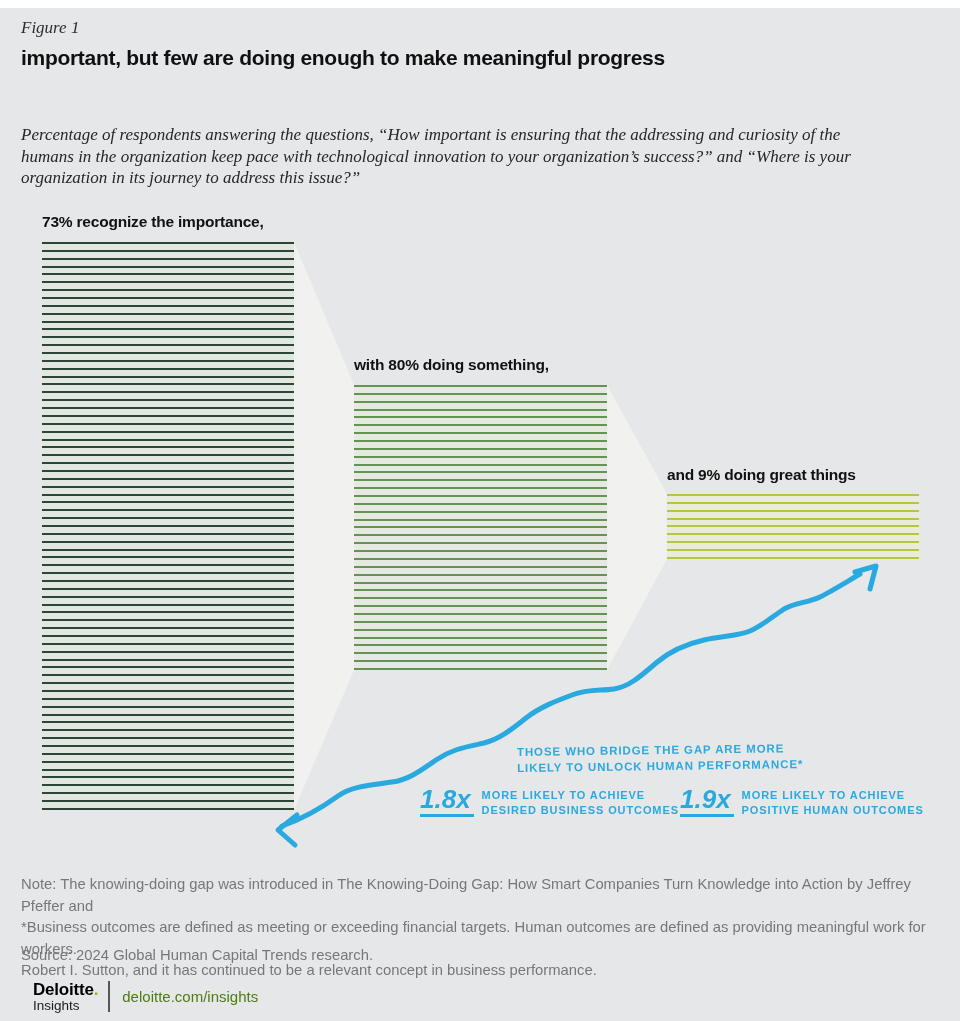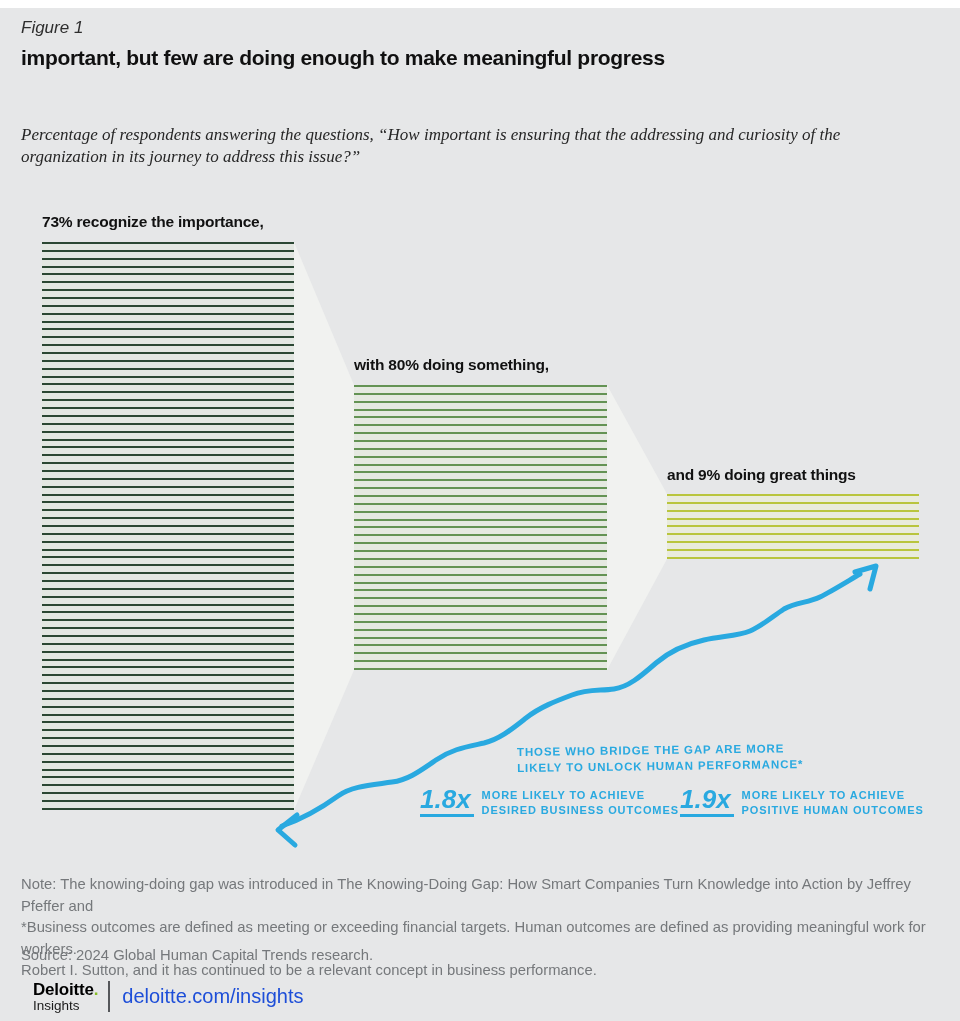--- a/index.html
+++ b/index.html
@@ -1,20 +1,20 @@
 <!DOCTYPE html>
 <html><head>
 <meta charset="utf-8">
 <style>
   html,body{margin:0;padding:0;background:#ffffff;}
   .page{position:relative;width:960px;height:1021px;background:#e6e7e8;overflow:hidden;
         font-family:"Liberation Sans",sans-serif;}
   .topstrip{position:absolute;left:0;top:0;width:960px;height:8px;background:#ffffff;}
 
-  .figure-label{position:absolute;left:21px;top:18px;font-family:Liberation Sans, sans-serif;
+  .figure-label{position:absolute;left:21px;top:18px;font-family:Liberation Serif, serif;
         font-style:italic;font-size:17px;color:#2e2e2e;}
   .title{position:absolute;left:21px;top:44px;width:910px;font-weight:700;font-size:21px;
         line-height:28px;color:#101010;letter-spacing:-0.3px;}
   .subtitle{position:absolute;left:21px;top:124px;width:900px;font-family:"Liberation Serif",serif;
         font-style:italic;font-size:17px;line-height:21.5px;color:#262626;}
 
   .block-label{position:absolute;font-weight:700;font-size:15.5px;color:#111;letter-spacing:-0.2px;z-index:3;}
   .lbl-1{left:42px;top:213px;}
   .lbl-2{left:354px;top:356px;}
   .lbl-3{left:667px;top:466px;}
@@ -40,36 +40,37 @@
 
   .notes{position:absolute;left:21px;top:874px;width:925px;font-size:14.8px;line-height:21.5px;color:#75787b;}
   .source{position:absolute;left:21px;top:947px;font-size:14.8px;color:#75787b;}
 
   .footer{position:absolute;left:21px;top:981px;display:flex;align-items:center;}
   .brand{line-height:1;margin-left:12px;}
   .brand-top{font-weight:700;font-size:17px;color:#000;letter-spacing:-0.2px;}
   .brand-dot{color:#86bc25;}
   .brand-sub{font-size:13.5px;color:#1a1a1a;margin-top:1px;}
   .footer-divider{width:2px;height:31px;background:#55575a;margin:0 12px 0 10px;}
-  .site{font-size:20px;color:#1d4ed8;}
+  .site{font-size:15px;color:#4d7c0f;}
 </style>
 </head>
 <body>
 
 <div class="page">
   <div class="topstrip"></div>
 
   <div class="figure-label">Figure 1</div>
 
   <div class="title">
     <div>important, but few are doing enough to make meaningful progress</div>
   </div>
 
   <div class="subtitle">
     <div>Percentage of respondents answering the questions, “How important is ensuring that the addressing and curiosity of the</div>
+    <div>humans in the organization keep pace with technological innovation to your organization’s success?” and “Where is your</div>
     <div>organization in its journey to address this issue?”</div>
   </div>
 
   <svg class="connector-svg" viewBox="0 0 960 1021">
     <polygon points="294,242 354,385 354,670 294,810" class="conn" fill="#f1f2f0"></polygon>
     <polygon points="607,385 667,494 667,559 607,670" class="conn" fill="#f1f2f0"></polygon>
   </svg>
 
   <div class="block-label lbl-1">73% recognize the importance,</div>
   <div class="block-label lbl-2">with 80% doing something,</div>

